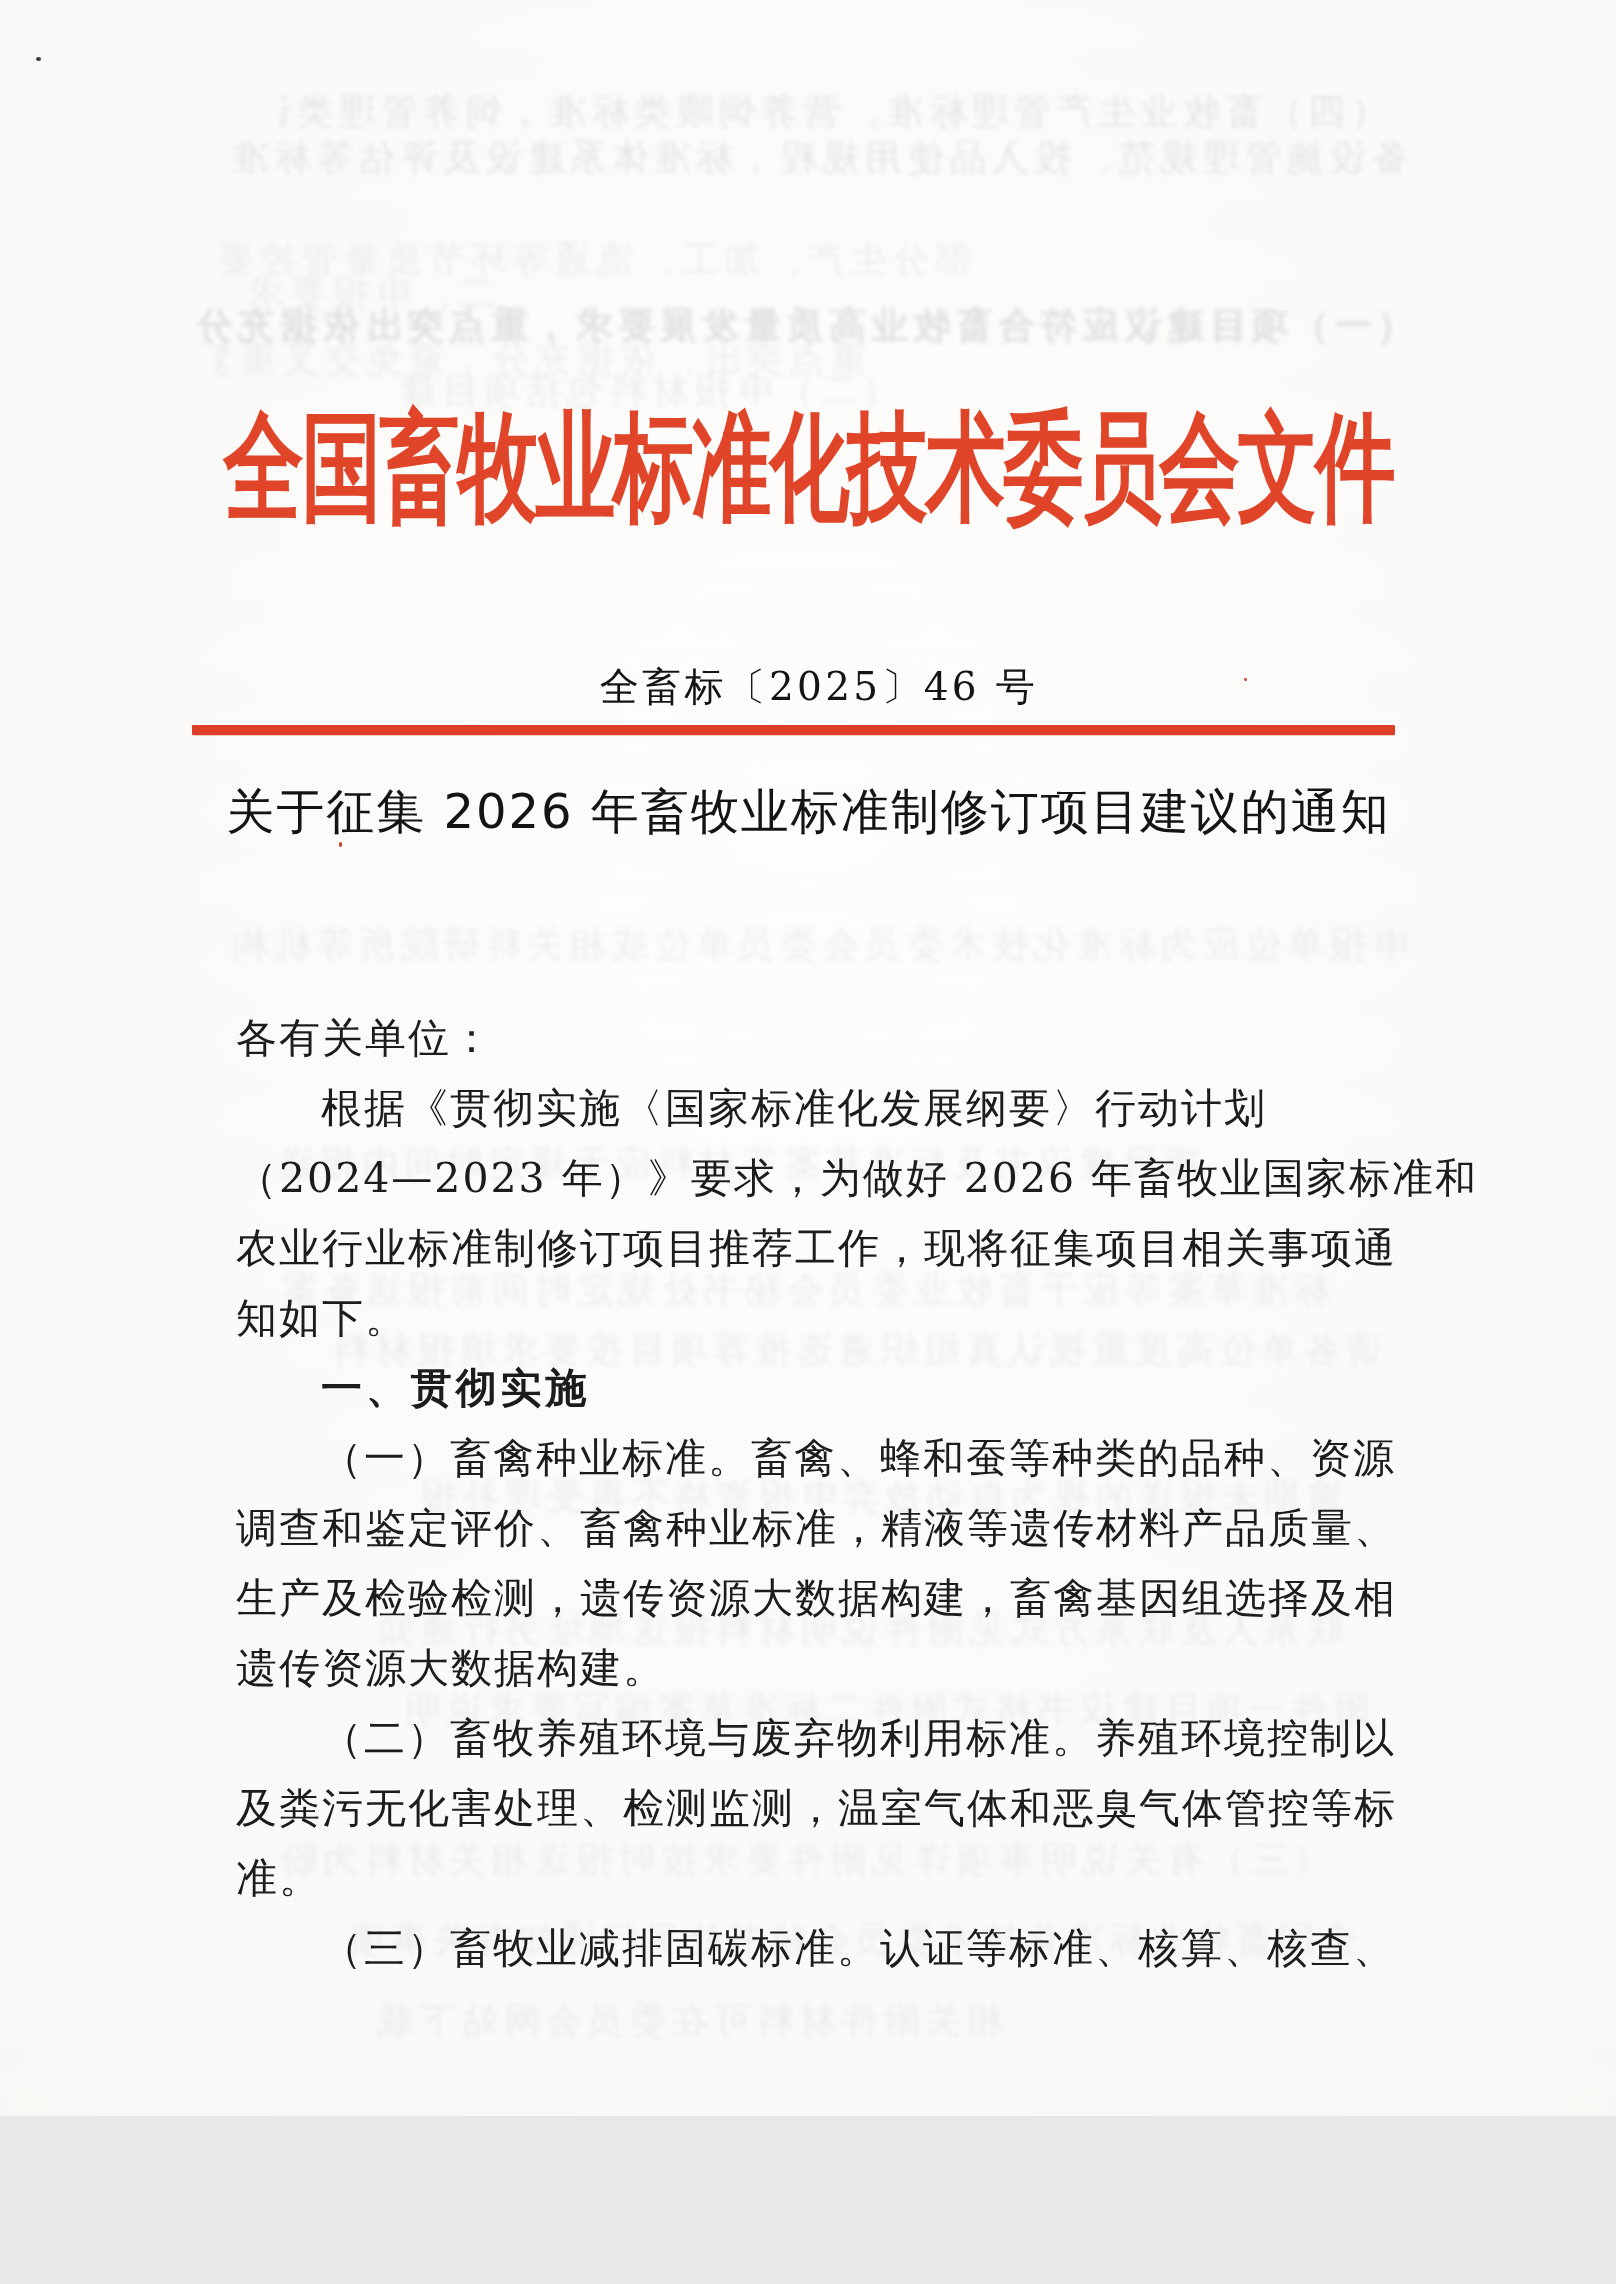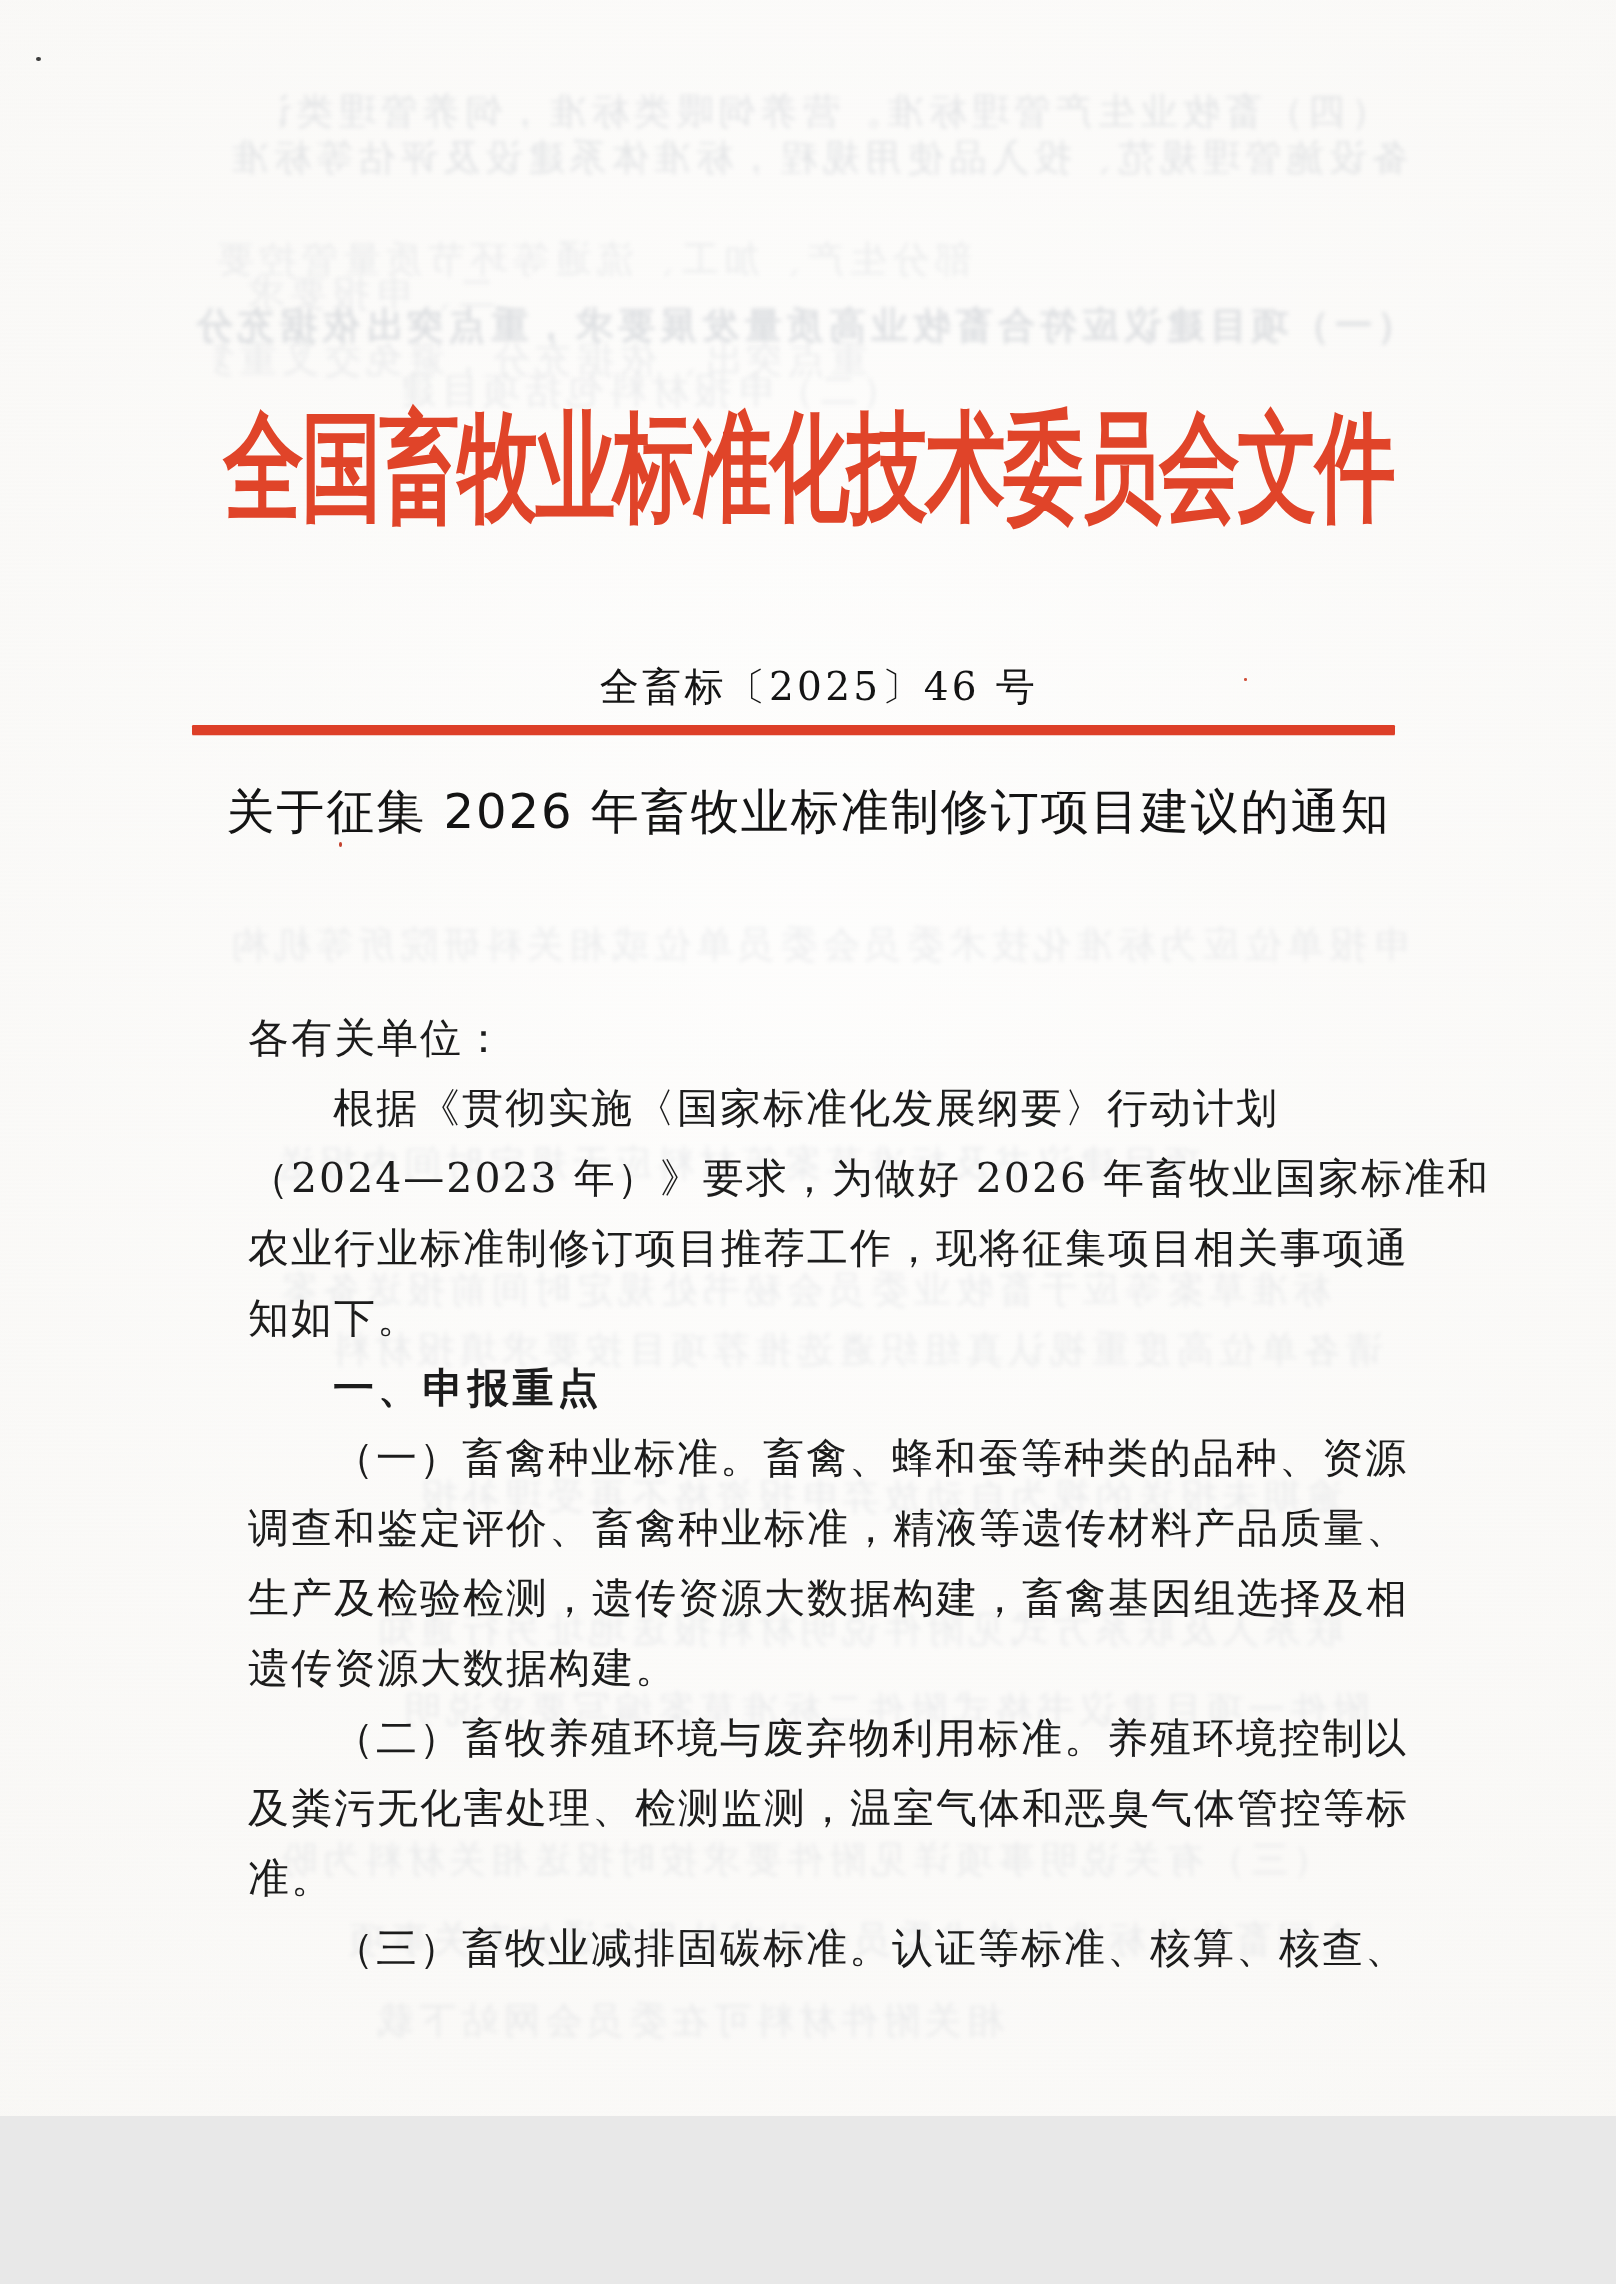--- a/index.html
+++ b/index.html
@@ -87,21 +87,21 @@
     font-weight: normal;
     font-size: 48px;
     letter-spacing: 2px;
     color: #141414;
     white-space: nowrap;
   }
 
   .body-text {
     position: absolute;
     top: 1003px;
-    left: 248px;
+    left: 236px;
     width: 1180px;
   }
   .body-text .line {
     height: 70px;
     line-height: 70px;
     font-size: 41px;
     letter-spacing: 2px;
     white-space: nowrap;
     color: #1c1c1c;
   }
@@ -162,21 +162,21 @@
   <div class="red-rule"></div>
 
   <div class="notice-title">关于征集 2026 年畜牧业标准制修订项目建议的通知</div>
 
   <div class="body-text">
     <div class="line">各有关单位：</div>
     <div class="line indent">根据《贯彻实施〈国家标准化发展纲要〉行动计划</div>
     <div class="line">（2024—2023 年）》要求，为做好 2026 年畜牧业国家标准和</div>
     <div class="line">农业行业标准制修订项目推荐工作，现将征集项目相关事项通</div>
     <div class="line">知如下。</div>
-    <div class="line indent heading">一、申报重点</div>
+    <div class="line indent heading">一、贯彻实施</div>
     <div class="line indent">（一）畜禽种业标准。畜禽、蜂和蚕等种类的品种、资源</div>
     <div class="line">调查和鉴定评价、畜禽种业标准，精液等遗传材料产品质量、</div>
     <div class="line">生产及检验检测，遗传资源大数据构建，畜禽基因组选择及相</div>
     <div class="line">遗传资源大数据构建。</div>
     <div class="line indent">（二）畜牧养殖环境与废弃物利用标准。养殖环境控制以</div>
     <div class="line">及粪污无化害处理、检测监测，温室气体和恶臭气体管控等标</div>
     <div class="line">准。</div>
     <div class="line indent">（三）畜牧业减排固碳标准。认证等标准、核算、核查、</div>
   </div>
 

